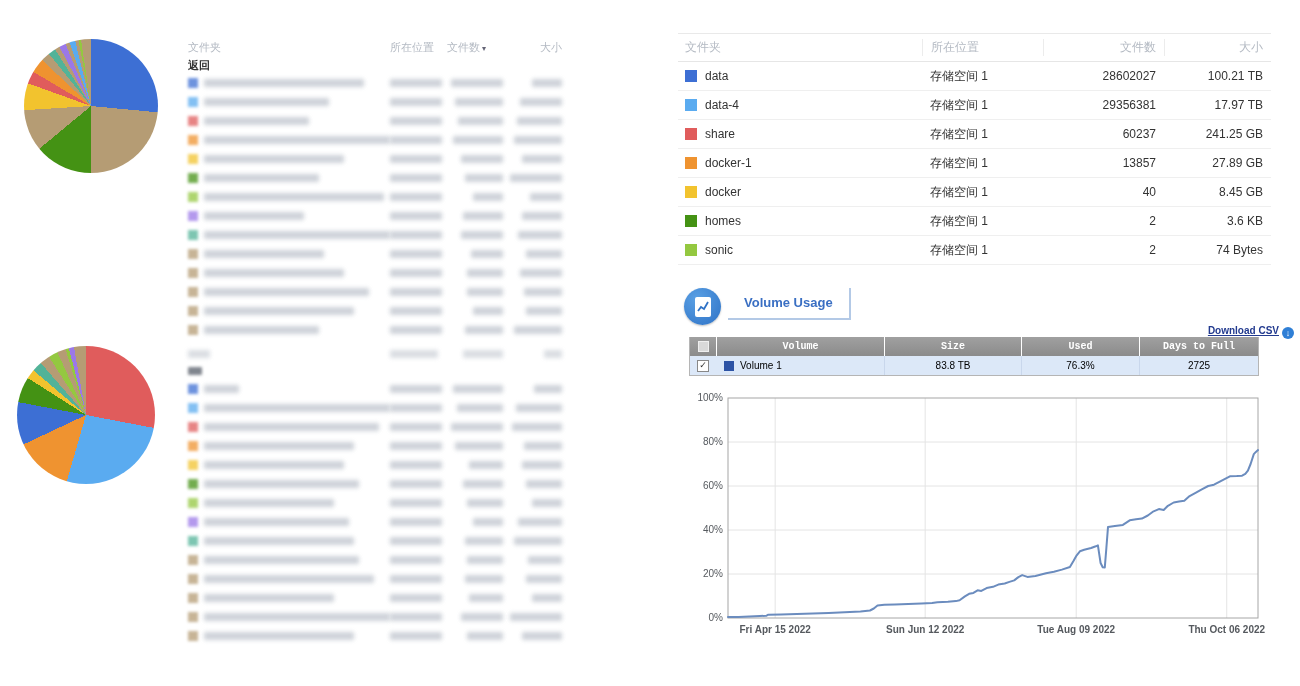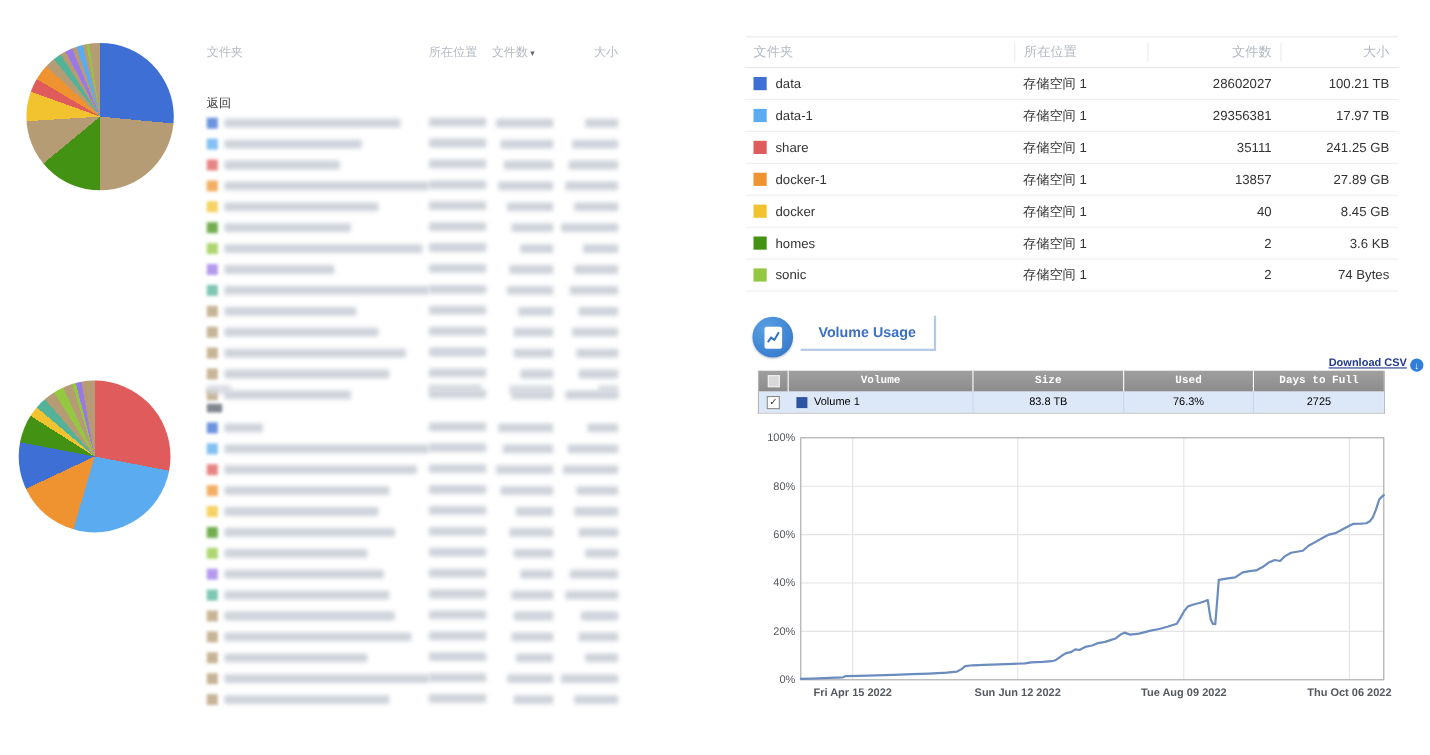--- a/index.html
+++ b/index.html
@@ -10,21 +10,21 @@
   .pie{border-radius:50%;}
   
   .ltable{font-size:11px;color:#b4bac3;}
   .lt-head{display:flex;align-items:center;height:19px;}
   .lt-head .c-name{width:202px;}
   .lt-head .c-loc{width:57px;}
   .lt-head .c-cnt{width:56px;text-align:left;}
   .lt-head .c-size{width:59px;text-align:right;}
   .lt-head span.hcell{display:block;}
   .sortind{color:#667;font-size:8px;margin-left:2px;}
-  .backlink{font-size:11px;font-weight:normal;color:#333;height:16px;line-height:16px;cursor:pointer;margin-top:29px;}
+  .backlink{font-size:11px;font-weight:bold;color:#333;height:16px;line-height:16px;cursor:pointer;}
   .brow{display:flex;align-items:center;height:19px;}
   .sq{width:10px;height:10px;margin-right:6px;flex:0 0 auto;filter:blur(1.5px);opacity:.75;}
   .bar{height:8px;background:#c6cbd3;border-radius:1px;filter:blur(2px);opacity:.85;}
   .bcell-name{width:202px;display:flex;align-items:center;}
   .bcell-loc{width:57px;}
   .bcell-cnt{width:56px;display:flex;justify-content:flex-end;}
   .bcell-size{width:59px;display:flex;justify-content:flex-end;}
   .bar.dark{background:#6b717b;filter:blur(1.5px);}
   .bar.hdr{background:#d4d8de;}
   
@@ -480,33 +480,33 @@
             <span class="rsq" style="background:#3d6fd4"></span>
             <span>data</span>
           </span>
           <span class="rc-loc">存储空间 1</span>
           <span class="rc-cnt">28602027</span>
           <span class="rc-size">100.21 TB</span>
         </div>
         <div class="rt-row">
           <span class="rc-name">
             <span class="rsq" style="background:#5aabf0"></span>
-            <span>data-1</span>
+            <span>data-4</span>
           </span>
           <span class="rc-loc">存储空间 1</span>
           <span class="rc-cnt">29356381</span>
           <span class="rc-size">17.97 TB</span>
         </div>
         <div class="rt-row">
           <span class="rc-name">
             <span class="rsq" style="background:#e05c5c"></span>
             <span>share</span>
           </span>
           <span class="rc-loc">存储空间 1</span>
-          <span class="rc-cnt">35111</span>
+          <span class="rc-cnt">60237</span>
           <span class="rc-size">241.25 GB</span>
         </div>
         <div class="rt-row">
           <span class="rc-name">
             <span class="rsq" style="background:#ef9330"></span>
             <span>docker-1</span>
           </span>
           <span class="rc-loc">存储空间 1</span>
           <span class="rc-cnt">13857</span>
           <span class="rc-size">27.89 GB</span>

